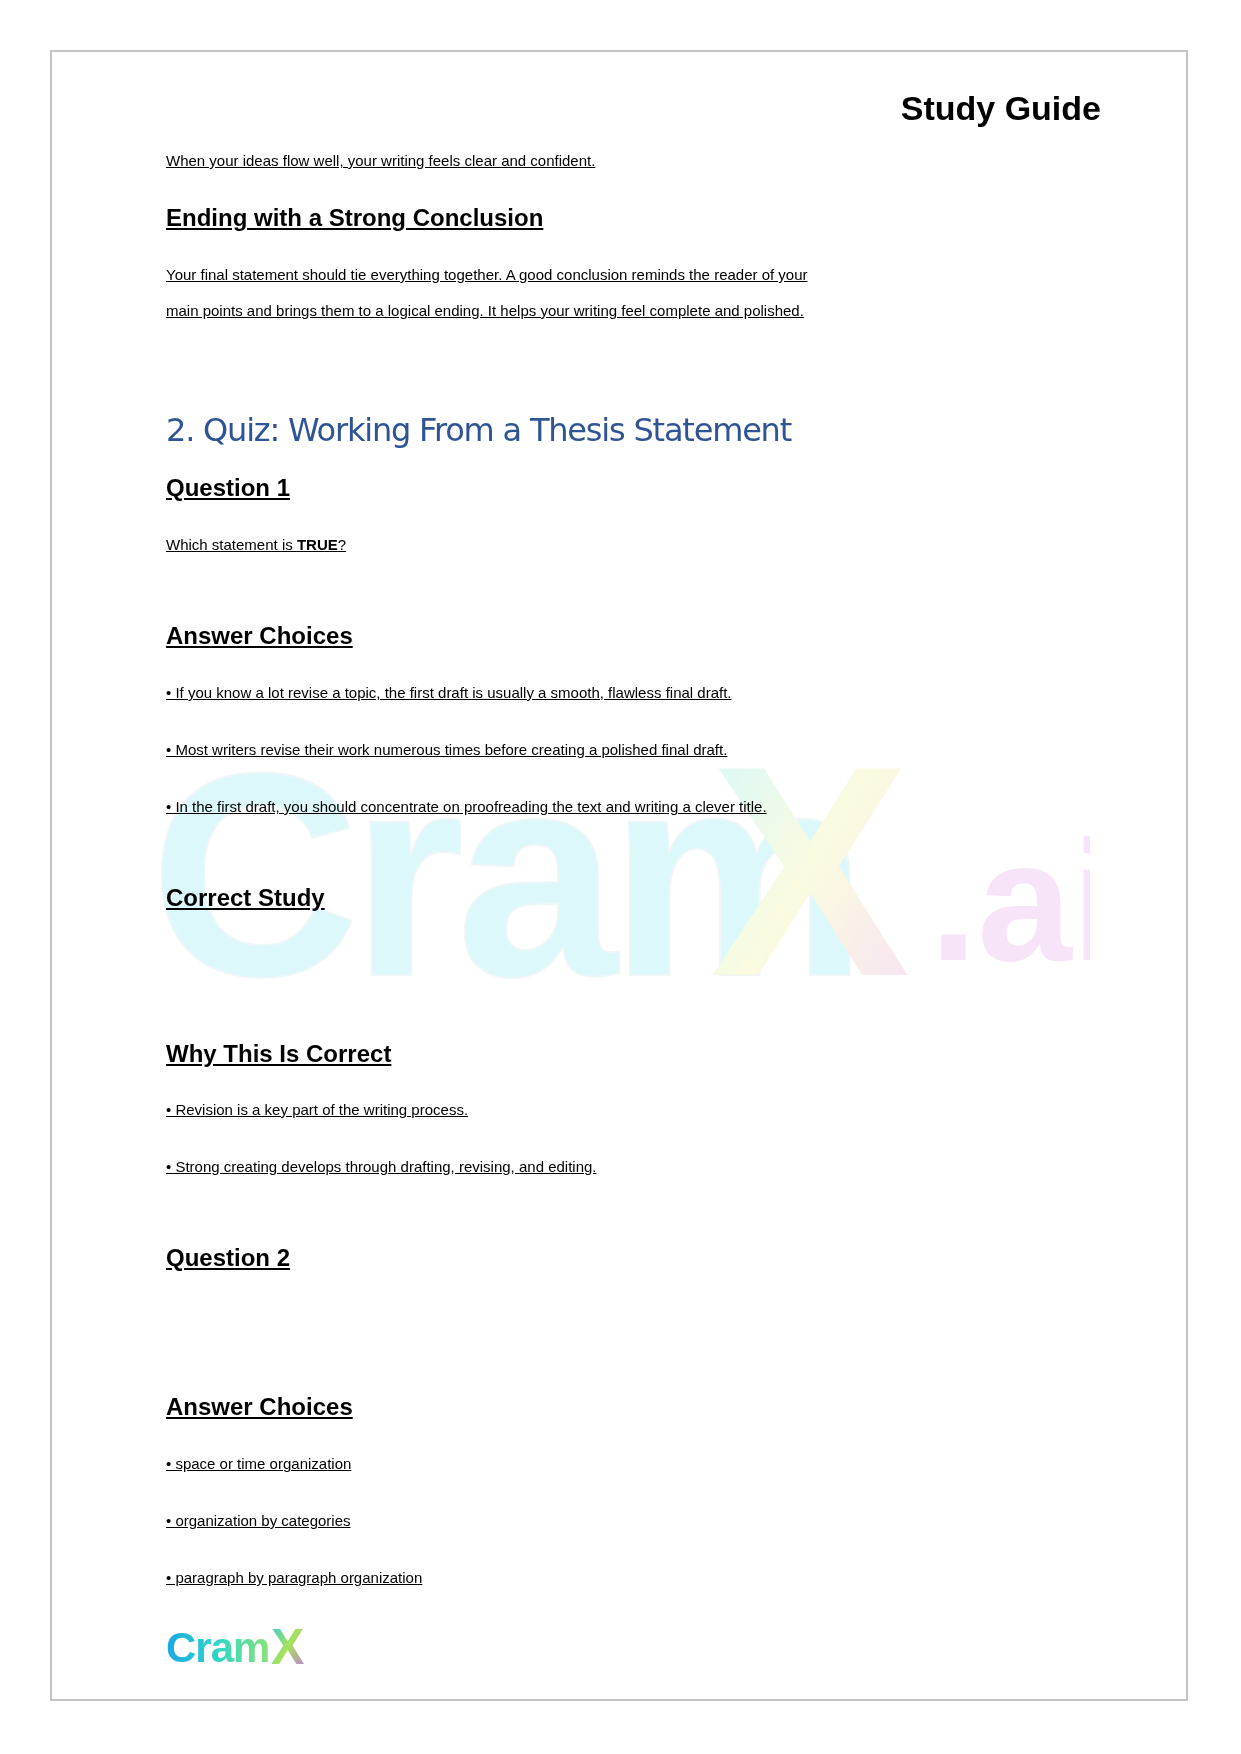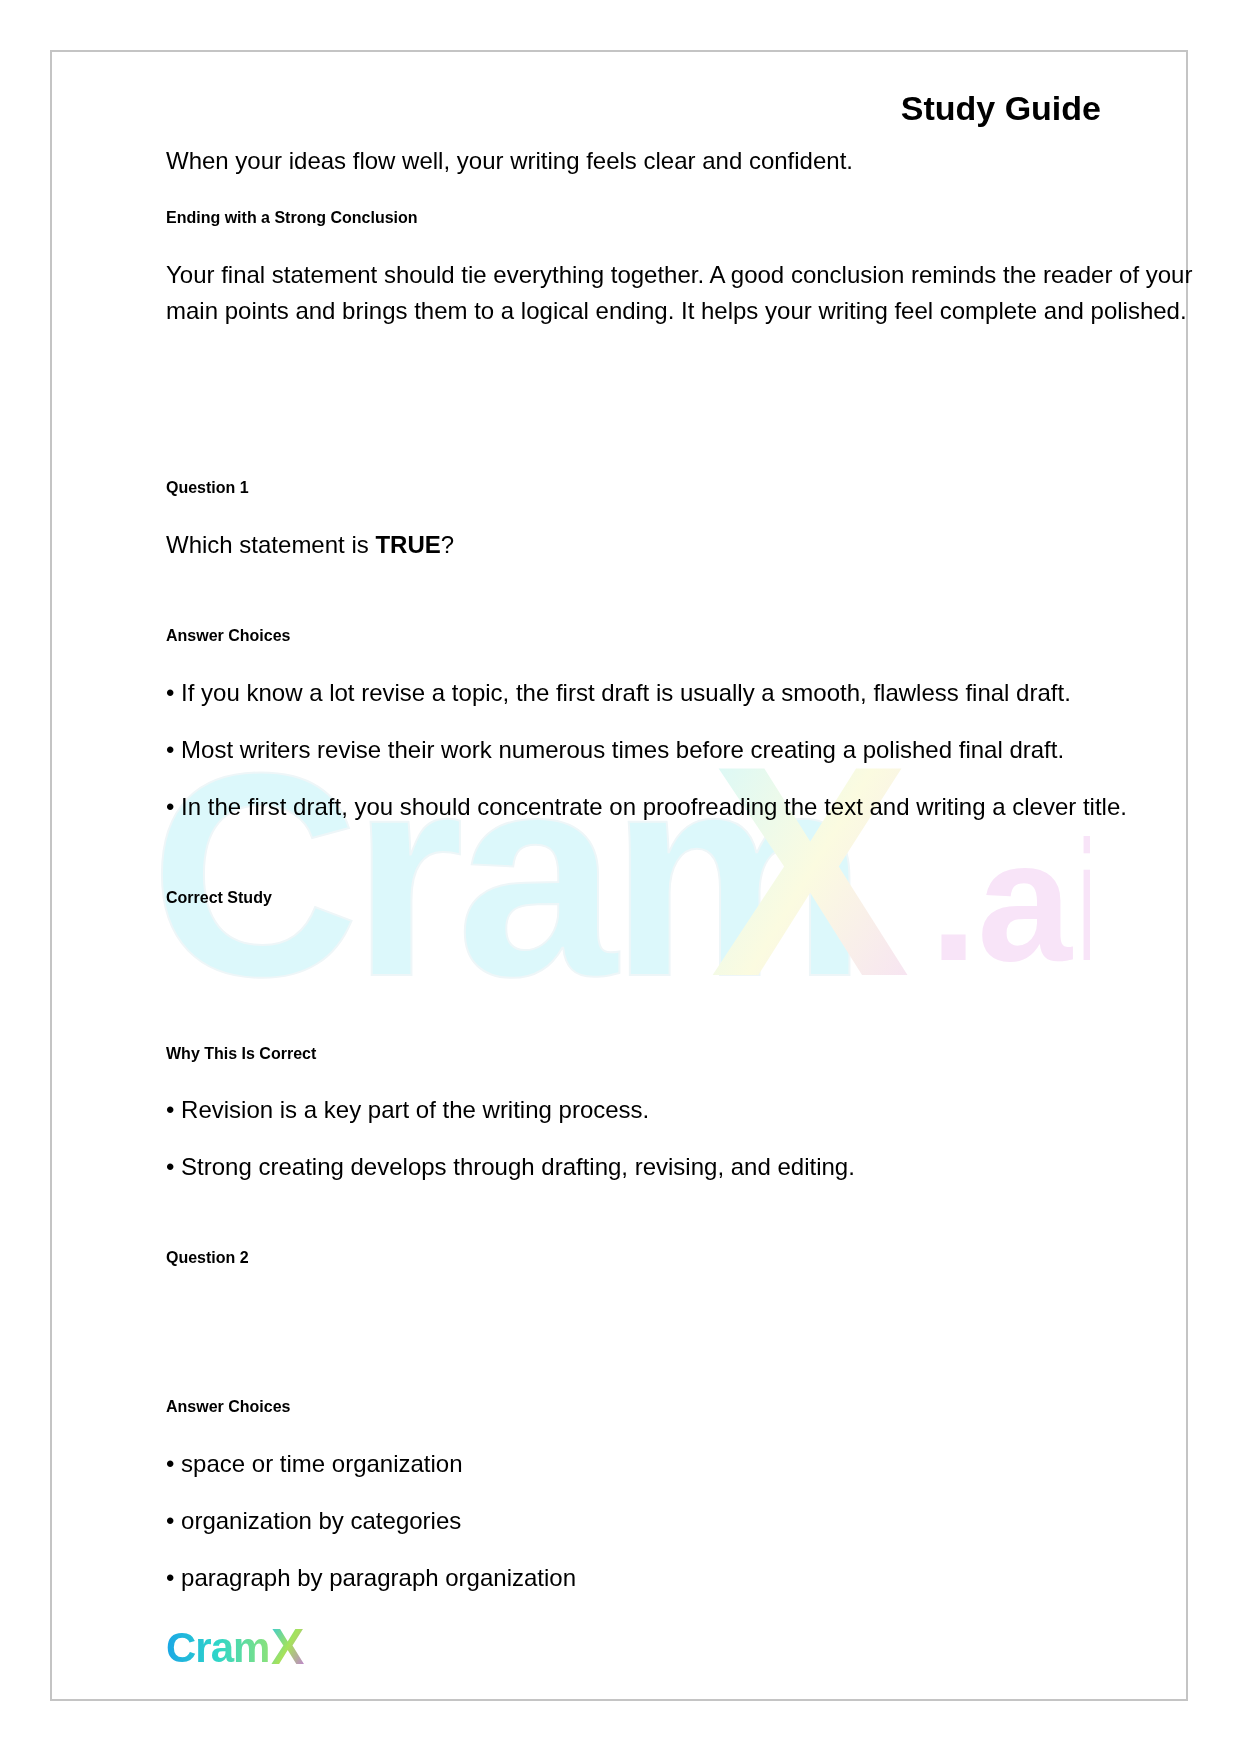--- a/index.html
+++ b/index.html
@@ -2,22 +2,22 @@
 <html><head>
   <meta charset="utf-8">
   <style>
     html, body { margin: 0; padding: 0; background: #ffffff; }
     body { width: 1241px; height: 1754px; position: relative; overflow: hidden;
            font-family: "Liberation Sans", sans-serif; color: #000; }
     .page-border { position: absolute; left: 50px; top: 50px; width: 1138px; height: 1651px;
                    border: 2px solid #c4c4c4; box-sizing: border-box; }
     .abs { position: absolute; white-space: nowrap; }
     .doc-title { right: 156px; top: 88px; font-size: 34px; font-weight: bold; line-height: 40px; }
-    .body-text { font-size: 24px; line-height: 24px; left: 150px; }
-    .bold-label { font-size: 16px; line-height: 24px; left: 150px; font-weight: bold; }
+    .body-text { font-size: 15px; line-height: 24px; left: 150px; text-decoration: underline; }
+    .bold-label { font-size: 24px; line-height: 24px; left: 150px; font-weight: bold; text-decoration: underline; }
     .section-heading { left: 150px; top: 410px; font-size: 32px; line-height: 40px; color: #2f5496;
                        font-family: "DejaVu Sans", sans-serif; letter-spacing: -1.2px; }
     .check-box { display: inline-block; width: 22px; height: 22px; background: #2fb02f;
                  border: 1px solid #1d6b1d; box-sizing: border-box; vertical-align: -4px;
                  position: relative; margin-right: 10px; }
     .check-box svg { position: absolute; left: 3px; top: 3px; }
     .watermark { position: absolute; left: 150px; top: 750px; width: 940px; height: 250px;
                  pointer-events: none; z-index: 0; }
     .content { position: absolute; left: 16px; top: 0; width: 100%; height: 100%; z-index: 1; }
     .footer-logo { position: absolute; left: 150px; top: 1618px; }
@@ -43,20 +43,21 @@
 </div>
 
 <div class="content">
   <div class="abs doc-title">Study Guide</div>
 
   <div class="abs body-text" style="top:149px">When your ideas flow well, your writing feels clear and confident.</div>
   <div class="abs bold-label" style="top:206px">Ending with a Strong Conclusion</div>
   <div class="abs body-text" style="top:263px">Your final statement should tie everything together. A good conclusion reminds the reader of your</div>
   <div class="abs body-text" style="top:299px">main points and brings them to a logical ending. It helps your writing feel complete and polished.</div>
 
+  <div class="abs section-heading">2. Quiz: Working From a Thesis Statement</div>
 
   <div class="abs bold-label" style="top:476px">Question 1</div>
   <div class="abs body-text" style="top:533px">
     <span>Which statement is </span><b>TRUE</b><span>?</span>
   </div>
   <div class="abs bold-label" style="top:624px">Answer Choices</div>
   <div class="abs body-text" style="top:681px">• If you know a lot revise a topic, the first draft is usually a smooth, flawless final draft.</div>
   <div class="abs body-text" style="top:738px">• Most writers revise their work numerous times before creating a polished final draft.</div>
   <div class="abs body-text" style="top:795px">• In the first draft, you should concentrate on proofreading the text and writing a clever title.</div>
 

